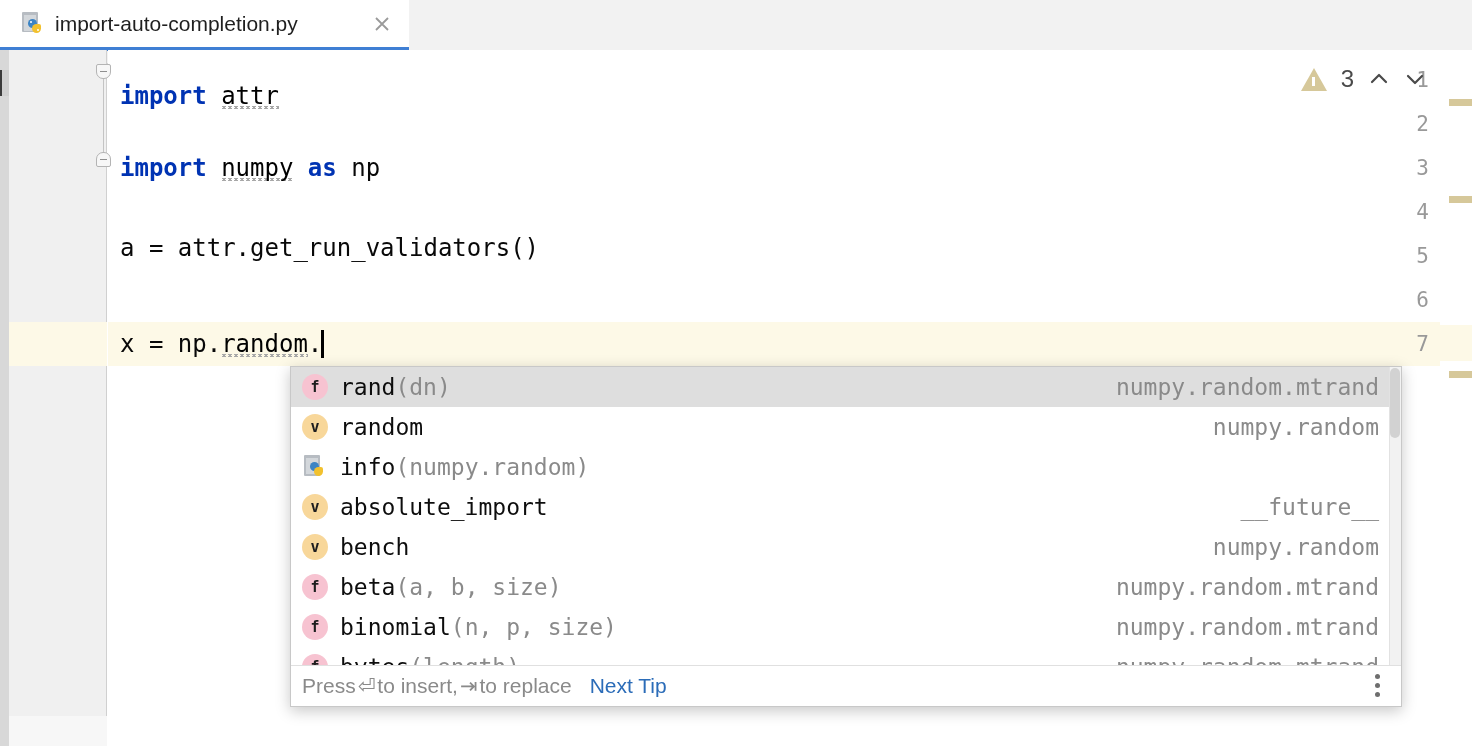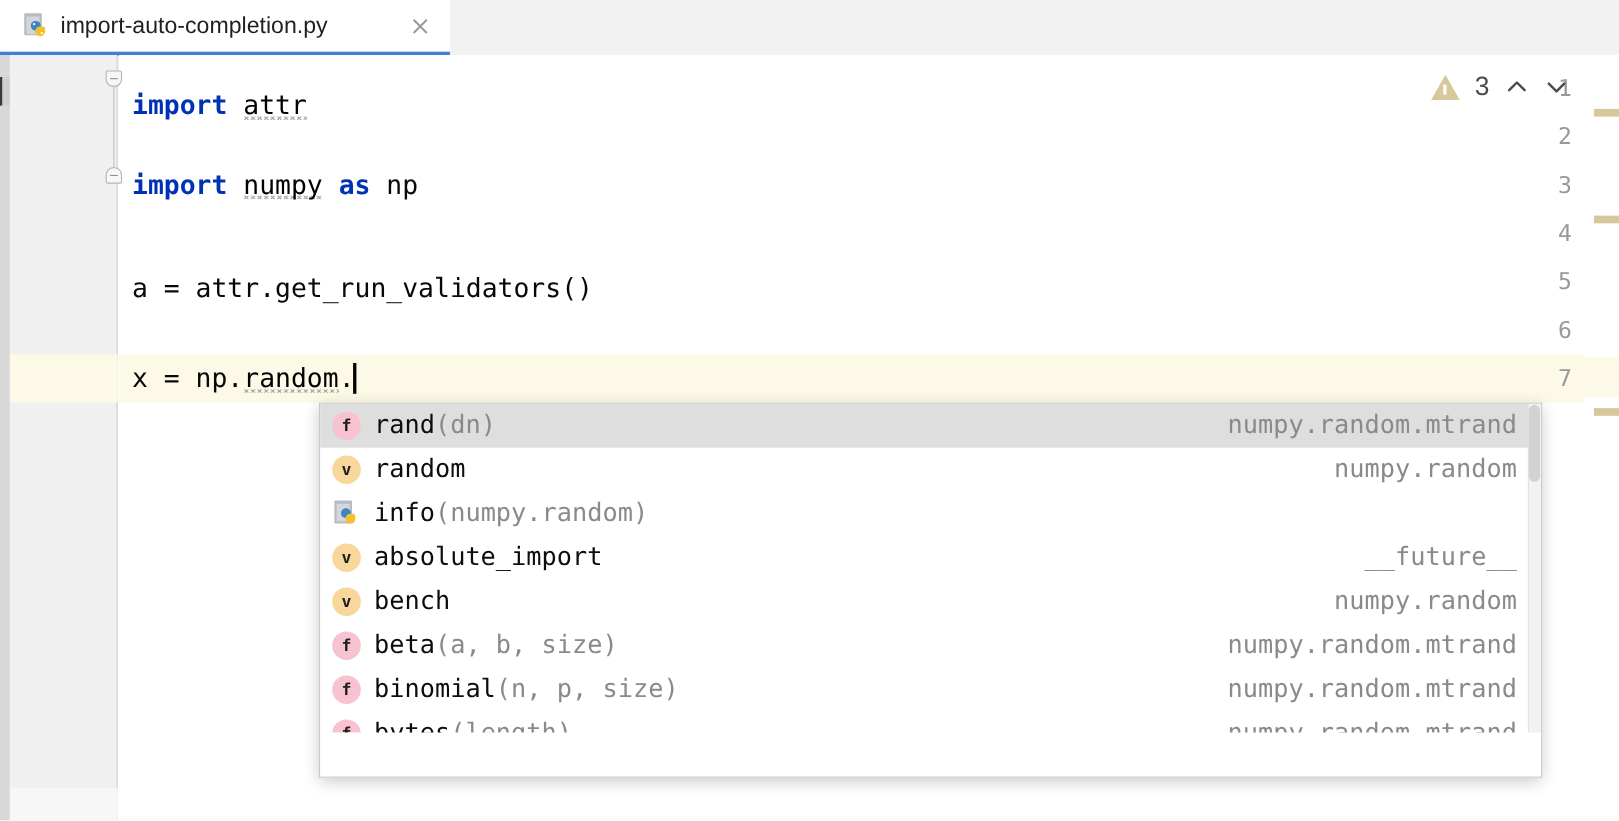--- a/index.html
+++ b/index.html
@@ -413,21 +413,21 @@
   <div style="position: absolute; left: 9px; width: 98px; height: 44px; background: rgb(253, 249, 231); top: 322px;"></div>
     <div class="editor">
     <div id="cur-hl-host">
         <div class="cur-line-hl" style="top: 272px;"></div>
       </div>
     <div id="code-host">
         <div class="code-line" style="top: 24px;"><span class="kw">import</span><span class="plain"> </span><span class="squig">attr</span></div>
         <div class="code-line" style="top: 52px;"></div>
         <div class="code-line" style="top: 96px;"><span class="kw">import</span><span class="plain"> </span><span class="squig">numpy</span><span class="plain"> </span><span class="kw">as</span><span class="plain"> </span><span class="plain">np</span></div>
         <div class="code-line" style="top: 140px;"></div>
-        <div class="code-line" style="top: 190px;"><span class="plain">a = attr.get_run_validators()</span></div>
+        <div class="code-line" style="top: 176px;"><span class="plain">a = attr.get_run_validators()</span></div>
         <div class="code-line" style="top: 228px;"></div>
         <div class="code-line" style="top: 272px;"><span class="plain">x = np.</span><span class="squig">random</span><span class="plain">.</span><span class="caret"></span></div>
       </div>
   </div>
 
   <div id="gutter-host">
       <div class="lnum" style="top: 58px;">1</div>
       <div class="lnum" style="top: 102px;">2</div>
       <div class="lnum" style="top: 146px;">3</div>
       <div class="lnum" style="top: 190px;">4</div>
@@ -507,18 +507,31 @@
         <div class="cmpl-row">
           <span class="badge f">f</span>
           <span class="cmpl-name">bytes</span>
           <span class="cmpl-params">(length)</span>
           <span class="cmpl-tail">numpy.random.mtrand</span>
         </div>
       </div>
     <div class="popup-scroll-track">
       <div class="popup-scroll-thumb"></div>
     </div>
+    <div class="popup-footer">
+      <span>Press</span>
+      <span class="kb">⏎</span>
+      <span>to insert,</span>
+      <span class="kb">⇥</span>
+      <span>to replace</span>
+      <span class="footer-link">Next Tip</span>
+      <span class="dots-menu">
+          <i></i>
+          <i></i>
+          <i></i>
+        </span>
+    </div>
   </div>
 
 <div class="fold-line" style="top: 72px; height: 88px;"></div>
     <div class="fold-mark top" style="top: 64px;"></div>
     <div class="fold-mark bot" style="top: 152px;"></div>
   </div>
 
 </body></html>

